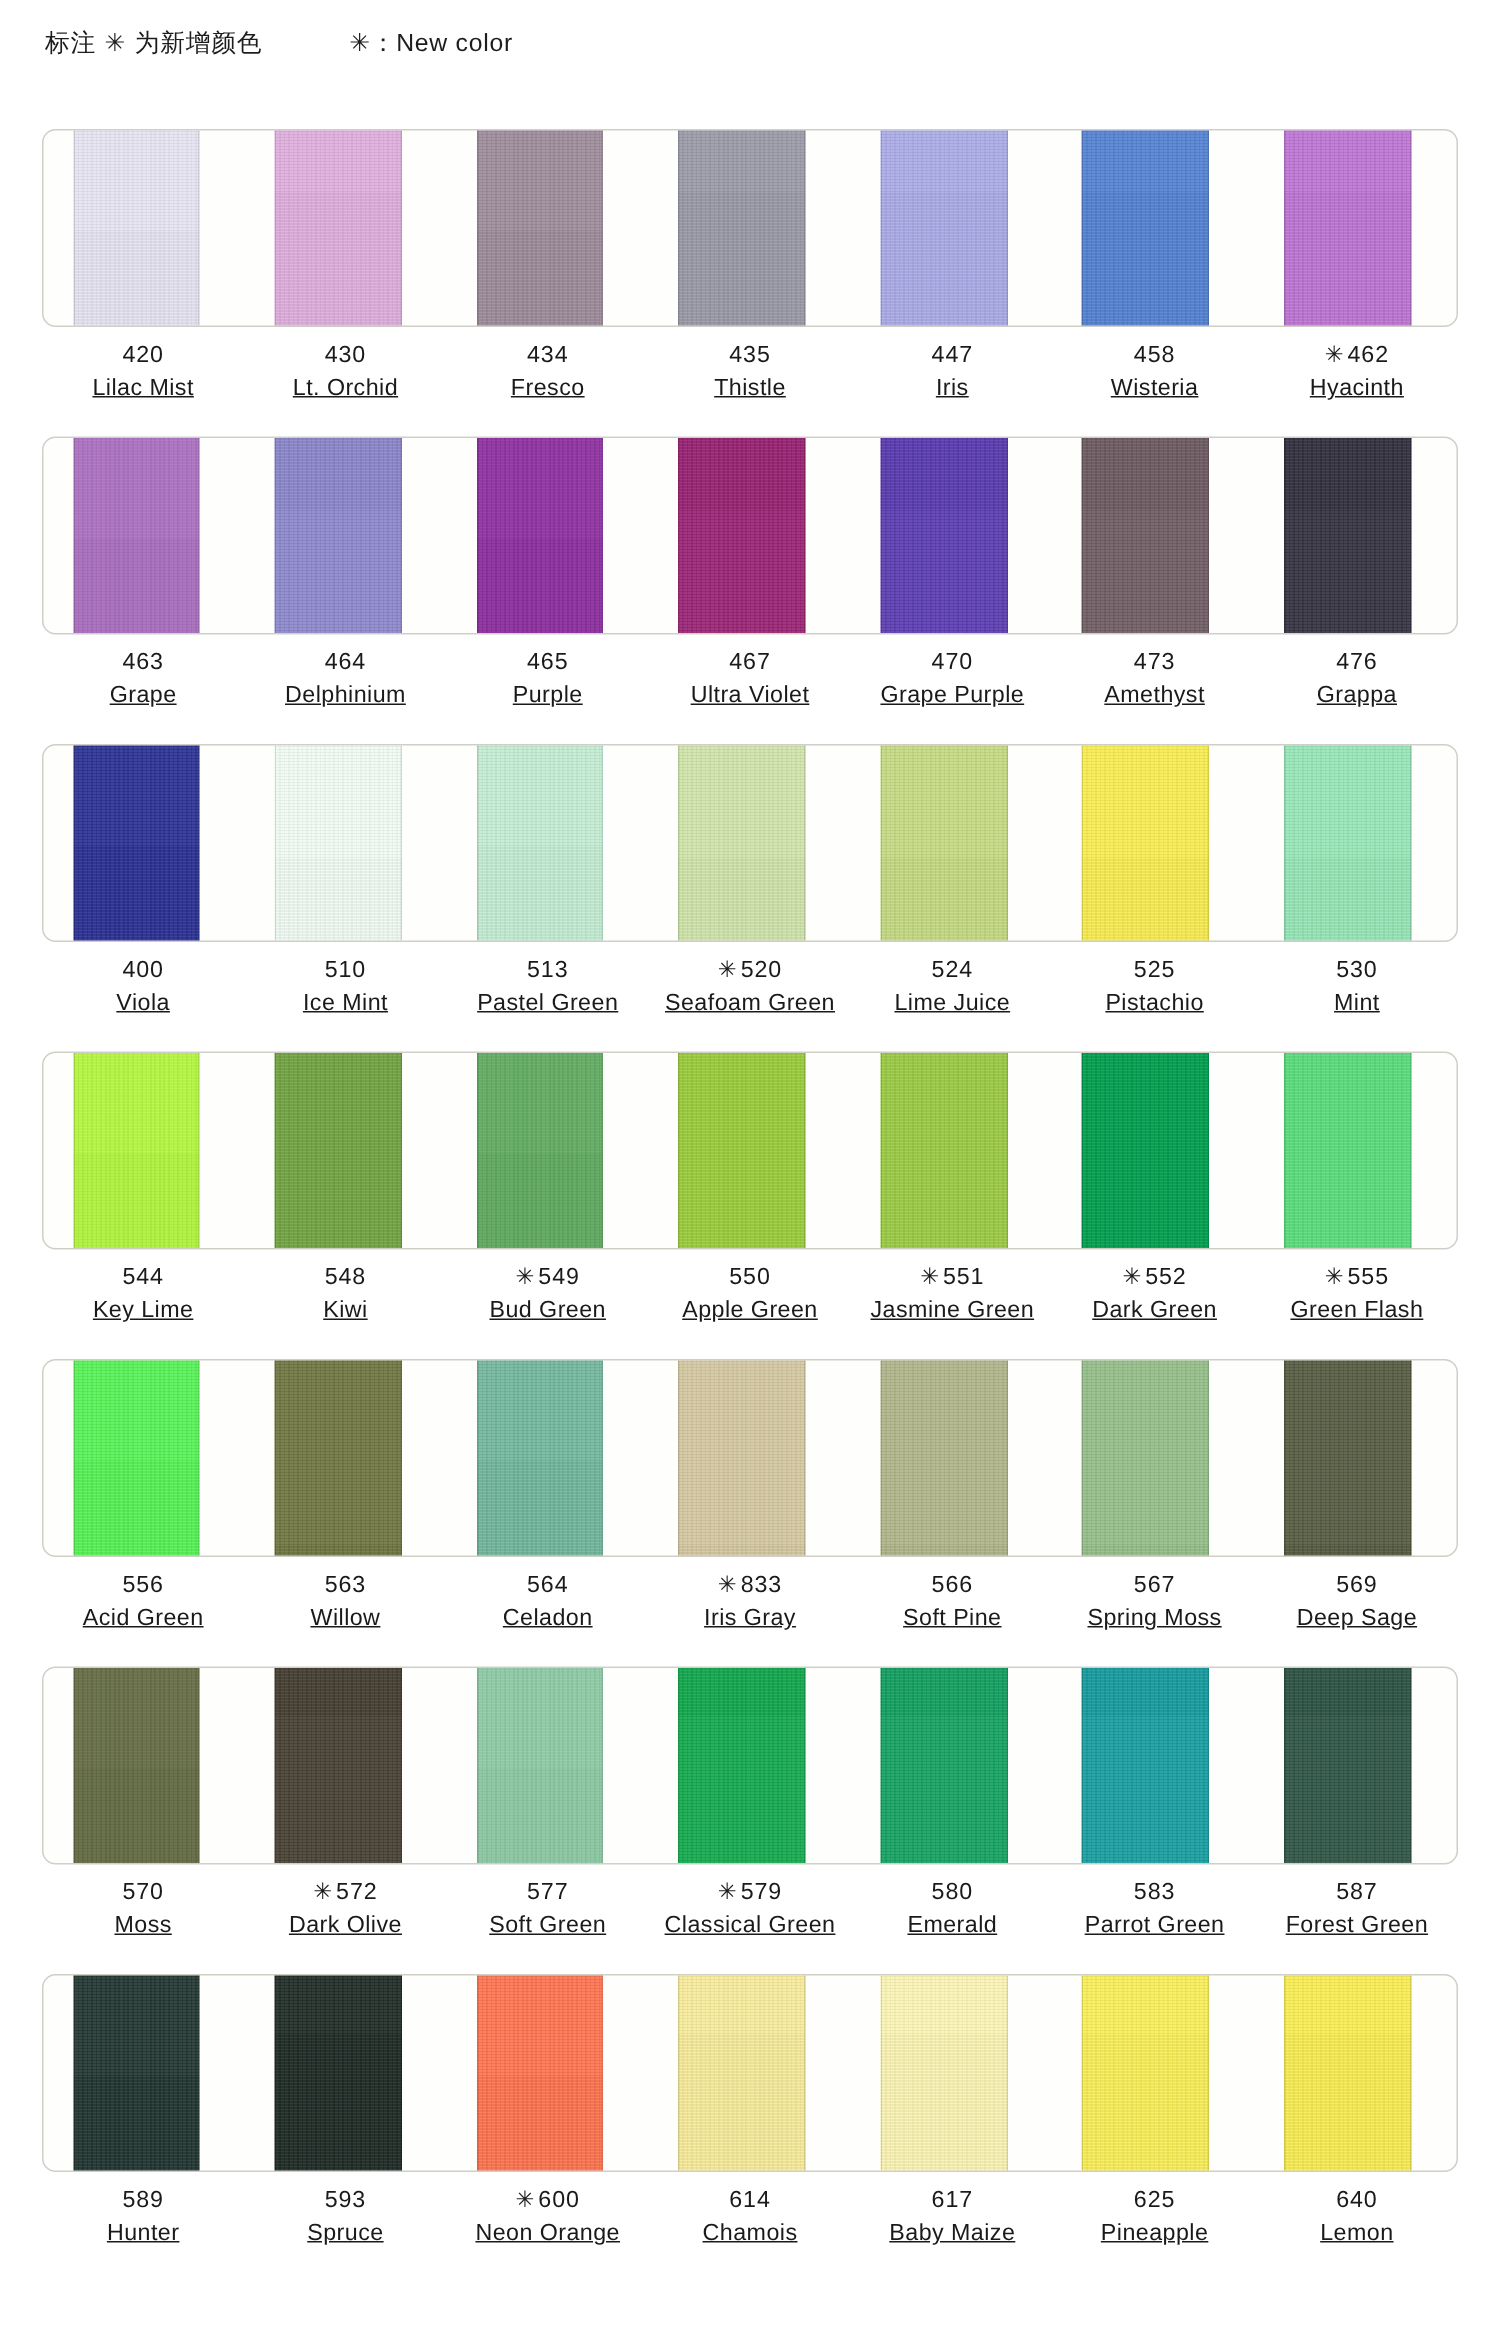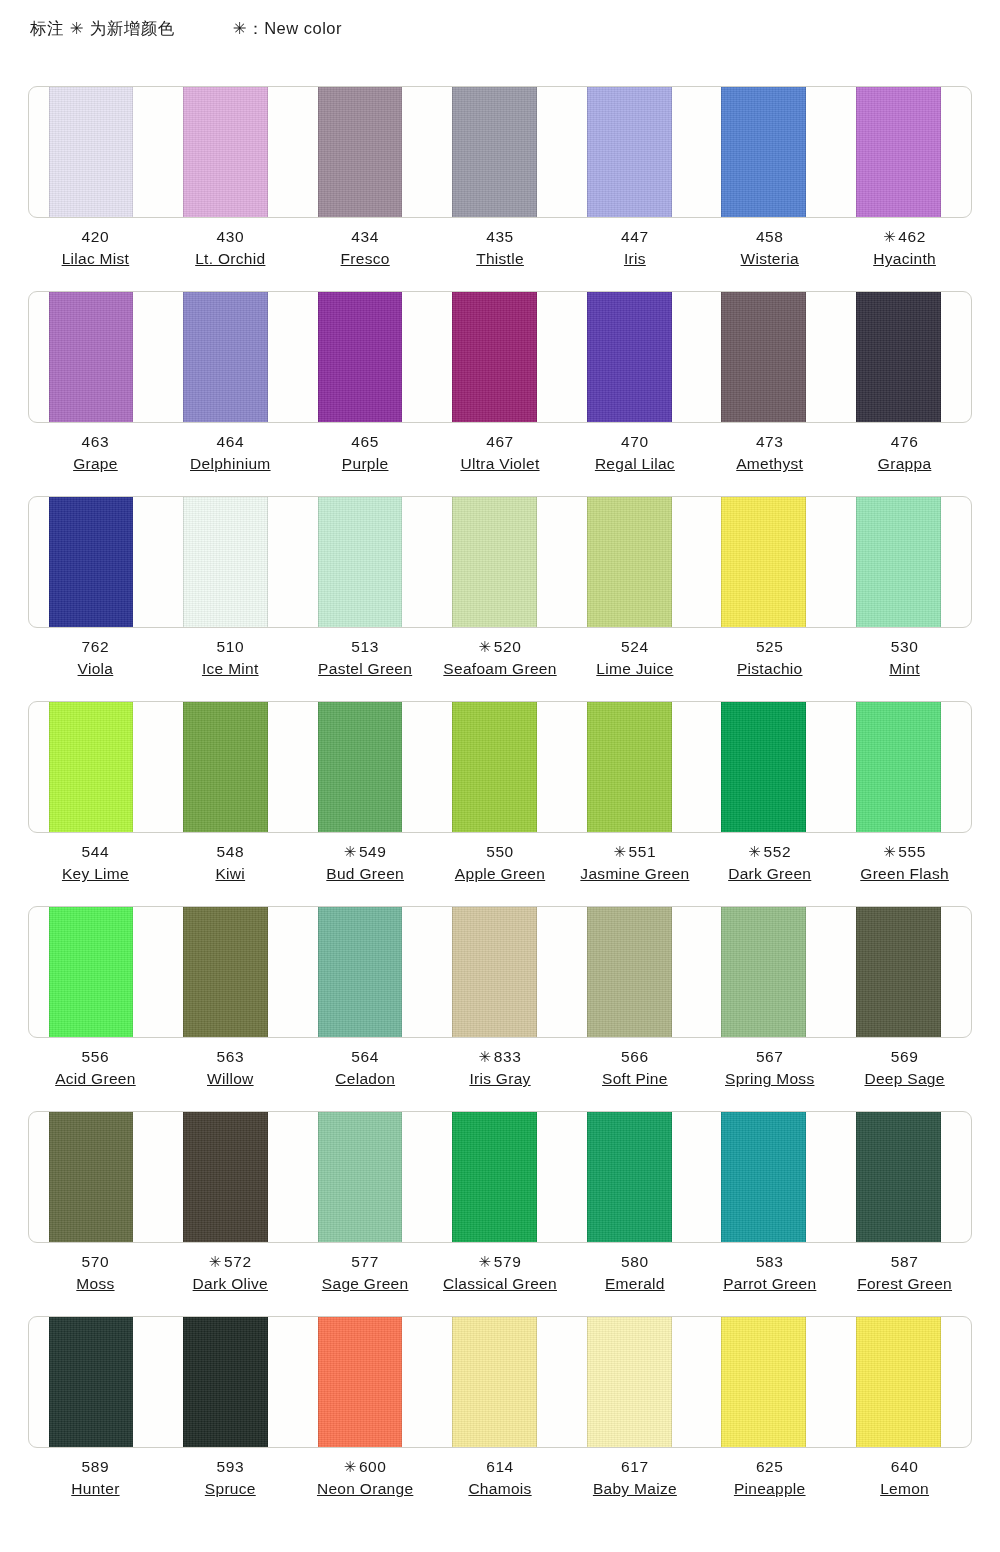--- a/index.html
+++ b/index.html
@@ -224,21 +224,21 @@
         <div class="label-cell">
           <span class="code">465</span>
           <span class="name">Purple</span>
         </div>
         <div class="label-cell">
           <span class="code">467</span>
           <span class="name">Ultra Violet</span>
         </div>
         <div class="label-cell">
           <span class="code">470</span>
-          <span class="name">Regal Lilac</span>
+          <span class="name">Grape Purple</span>
         </div>
         <div class="label-cell">
           <span class="code">473</span>
           <span class="name">Amethyst</span>
         </div>
         <div class="label-cell">
           <span class="code">476</span>
           <span class="name">Grappa</span>
         </div>
       </div>
@@ -264,21 +264,21 @@
           <div class="cell">
             <div class="chip" style="background-color: rgb(247, 236, 80);"></div>
           </div>
           <div class="cell">
             <div class="chip" style="background-color: rgb(150, 229, 182);"></div>
           </div>
         </div>
       </div>
       <div class="label-row">
         <div class="label-cell">
-          <span class="code">762</span>
+          <span class="code">400</span>
           <span class="name">Viola</span>
         </div>
         <div class="label-cell">
           <span class="code">510</span>
           <span class="name">Ice Mint</span>
         </div>
         <div class="label-cell">
           <span class="code">513</span>
           <span class="name">Pastel Green</span>
         </div>
@@ -444,21 +444,21 @@
         <div class="label-cell">
           <span class="code">570</span>
           <span class="name">Moss</span>
         </div>
         <div class="label-cell">
           <span class="code"><span class="star">✳</span><span>572</span></span>
           <span class="name">Dark Olive</span>
         </div>
         <div class="label-cell">
           <span class="code">577</span>
-          <span class="name">Sage Green</span>
+          <span class="name">Soft Green</span>
         </div>
         <div class="label-cell">
           <span class="code"><span class="star">✳</span><span>579</span></span>
           <span class="name">Classical Green</span>
         </div>
         <div class="label-cell">
           <span class="code">580</span>
           <span class="name">Emerald</span>
         </div>
         <div class="label-cell">

